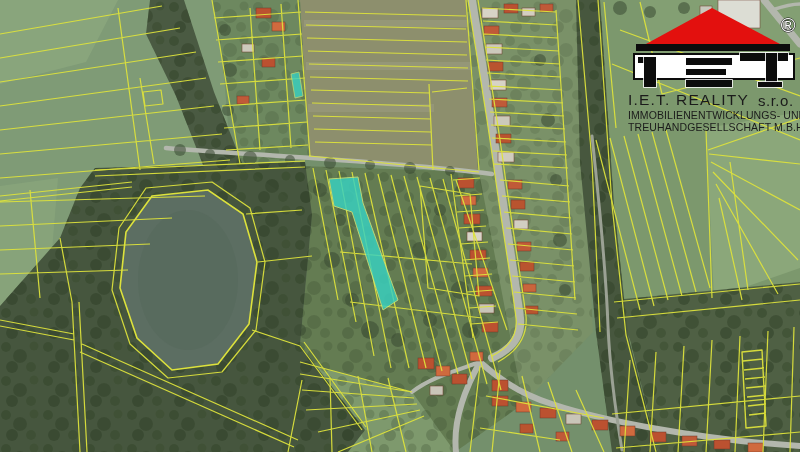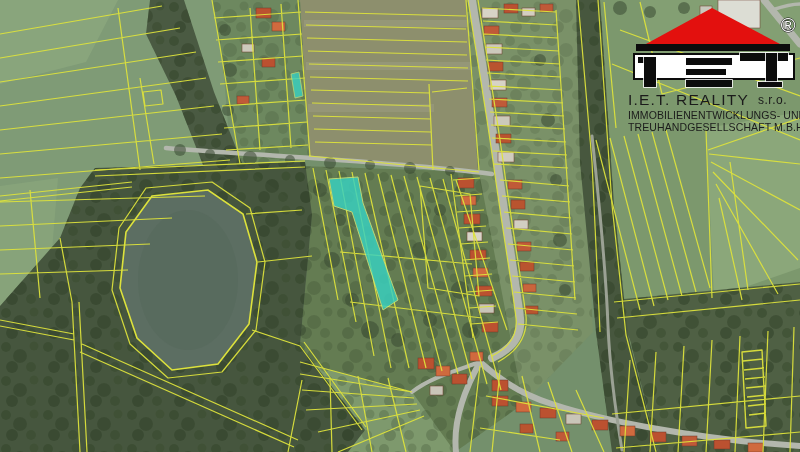--- a/index.html
+++ b/index.html
@@ -1,23 +1,23 @@
 <!DOCTYPE html>
 <html><head>
 <meta charset="utf-8">
 <style>
   html,body{margin:0;padding:0;background:#222;}
   .screen{position:relative;width:800px;height:452px;overflow:hidden;
           font-family:"Liberation Sans",sans-serif;}
   .map-svg{position:absolute;left:0;top:0;}
   .logo{position:absolute;left:628px;top:4px;width:172px;color:#181818;}
   .logo .emblem{display:block;}
-  .brandline{display:flex;align-items:center;margin-top:1px;white-space:nowrap;}
+  .brandline{display:flex;align-items:flex-end;margin-top:1px;white-space:nowrap;}
   .brand{font-size:15.5px;letter-spacing:1.2px;color:#1b1b1b;}
-  .legal{font-size:12px;margin-left:9px;letter-spacing:.5px;color:#1b1b1b;}
+  .legal{font-size:15px;margin-left:9px;letter-spacing:.5px;color:#1b1b1b;}
   .desc{font-size:10.5px;line-height:12px;letter-spacing:.1px;color:#1b1b1b;white-space:nowrap;}
 </style>
 </head>
 <body>
 
 <div class="screen">
 
 <svg class="map-svg" width="800" height="452" viewBox="0 0 800 452">
   <defs>
     <pattern id="tp" width="42" height="34" patternUnits="userSpaceOnUse">

